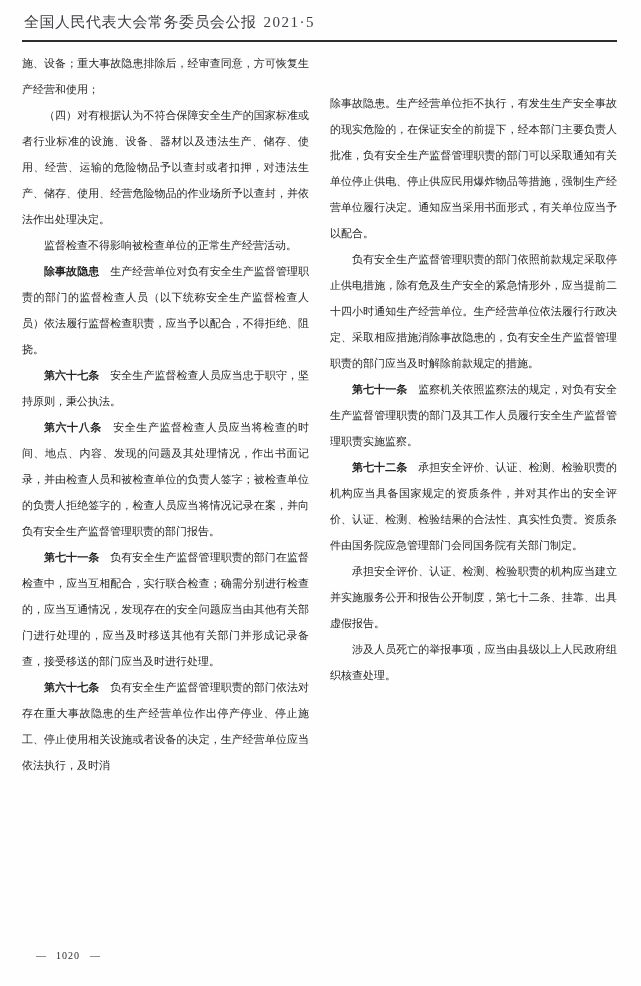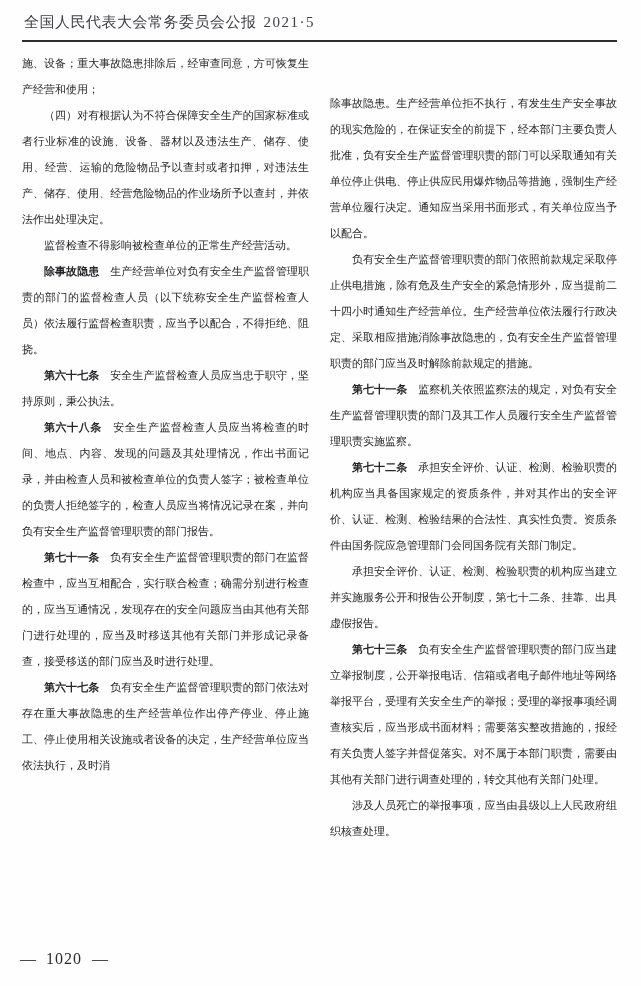--- a/index.html
+++ b/index.html
@@ -57,23 +57,23 @@
   .col-right { left: 330px; margin-top: 40px; }
   p.para {
     margin: 0;
     padding: 0;
     text-indent: 2em;
   }
   p.para.flush { text-indent: 0; }
   b.head { font-weight: bold; }
   .page-footer {
     position: absolute;
-    left: 20px;
+    left: 36px;
     top: 950px;
-    font-size: 16px;
+    font-size: 10px;
     color: #2b2b2f;
     white-space: nowrap;
   }
   .page-footer .num {
     margin: 0 10px;
     letter-spacing: 1px;
   }
 </style>
 </head>
 <body>
@@ -95,21 +95,20 @@
       <p class="para"><b class="head">第六十八条</b>　安全生产监督检查人员应当将检查的时间、地点、内容、发现的问题及其处理情况，作出书面记录，并由检查人员和被检查单位的负责人签字；被检查单位的负责人拒绝签字的，检查人员应当将情况记录在案，并向负有安全生产监督管理职责的部门报告。</p>
       <p class="para"><b class="head">第七十一条</b>　负有安全生产监督管理职责的部门在监督检查中，应当互相配合，实行联合检查；确需分别进行检查的，应当互通情况，发现存在的安全问题应当由其他有关部门进行处理的，应当及时移送其他有关部门并形成记录备查，接受移送的部门应当及时进行处理。</p>
       <p class="para"><b class="head">第六十七条</b>　负有安全生产监督管理职责的部门依法对存在重大事故隐患的生产经营单位作出停产停业、停止施工、停止使用相关设施或者设备的决定，生产经营单位应当依法执行，及时消</p>
     </div>
   <div class="col col-right">
       <p class="para flush">除事故隐患。生产经营单位拒不执行，有发生生产安全事故的现实危险的，在保证安全的前提下，经本部门主要负责人批准，负有安全生产监督管理职责的部门可以采取通知有关单位停止供电、停止供应民用爆炸物品等措施，强制生产经营单位履行决定。通知应当采用书面形式，有关单位应当予以配合。</p>
       <p class="para">负有安全生产监督管理职责的部门依照前款规定采取停止供电措施，除有危及生产安全的紧急情形外，应当提前二十四小时通知生产经营单位。生产经营单位依法履行行政决定、采取相应措施消除事故隐患的，负有安全生产监督管理职责的部门应当及时解除前款规定的措施。</p>
       <p class="para"><b class="head">第七十一条</b>　监察机关依照监察法的规定，对负有安全生产监督管理职责的部门及其工作人员履行安全生产监督管理职责实施监察。</p>
       <p class="para"><b class="head">第七十二条</b>　承担安全评价、认证、检测、检验职责的机构应当具备国家规定的资质条件，并对其作出的安全评价、认证、检测、检验结果的合法性、真实性负责。资质条件由国务院应急管理部门会同国务院有关部门制定。</p>
       <p class="para">承担安全评价、认证、检测、检验职责的机构应当建立并实施服务公开和报告公开制度，第七十二条、挂靠、出具虚假报告。</p>
-      <p class="para"><b class="head">第七十三条</b>　负有安全生产监督管理职责的部门应当建立举报制度，公开举报电话、信箱或者电子邮件地址等网络举报平台，受理有关安全生产的举报；受理的举报事项经调查核实后，应当形成书面材料；需要落实整改措施的，报经有关负责人签字并督促落实。对不属于本部门职责，需要由其他有关部门进行调查处理的，转交其他有关部门处理。</p>
       <p class="para">涉及人员死亡的举报事项，应当由县级以上人民政府组织核查处理。</p>
     </div>
 
   <div class="page-footer">
     <span>—</span><span class="num">1020</span><span>—</span>
   </div>
 
 </div>
 
 </body></html>

